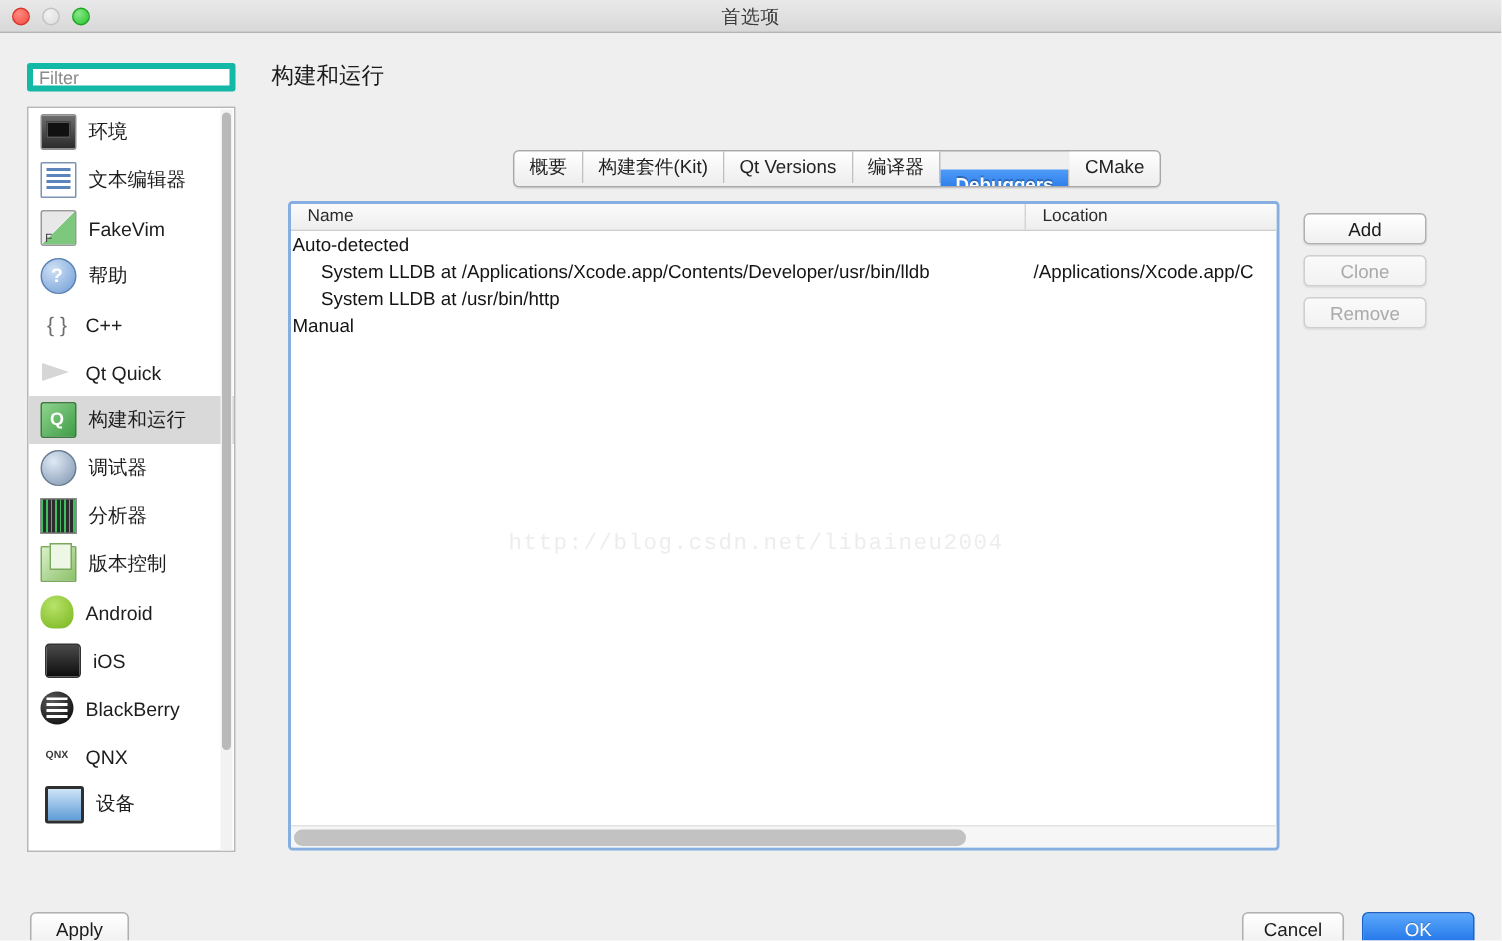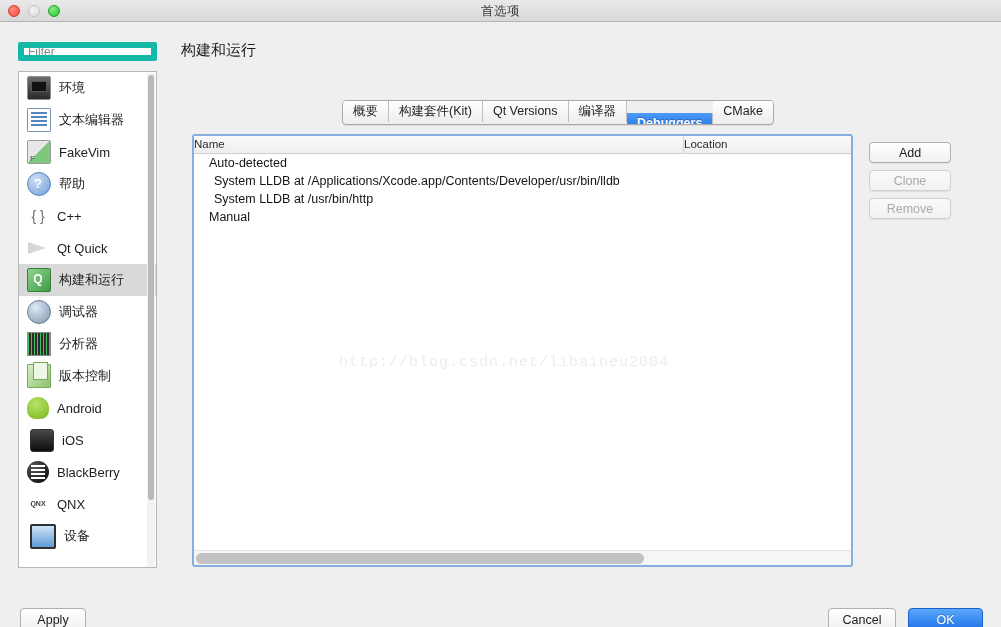--- a/index.html
+++ b/index.html
@@ -60,21 +60,21 @@
     width: 1001px;
     height: 605px;
     background: #efefef;
   }
 
   
   .filter-input {
     position: absolute;
     left: 18px; top: 20px;
     width: 139px; height: 19px;
-    border: 6px solid #14b8a6;
+    border: 4px solid #14b8a6;
     background: #fff;
     border-radius: 2px;
     box-sizing: border-box;
     font-family: "Liberation Sans", sans-serif;
     font-size: 12px;
     color: #888;
     padding: 0 4px;
     outline: none;
   }
   .filter-input::placeholder { color: #8a8a8a; }
@@ -203,41 +203,41 @@
   .table-header {
     display: flex;
     height: 17px;
     background: linear-gradient(to bottom,#fbfbfb,#eeeeee);
     border-bottom: 1px solid #cfcfcf;
     font-size: 11.5px;
     color: #2b2b2b;
   }
   .th {
     line-height: 17px;
-    padding-left: 0;
+    padding-left: 11px;
     box-sizing: border-box;
     overflow: hidden;
     white-space: nowrap;
   }
   .th.name { width: 490px; border-right: 1px solid #d5d5d5; }
   .th.loc  { flex: 1; }
 
   .table-body {
     position: relative;
     height: 398px;
     overflow: hidden;
   }
   .trow {
     display: flex;
     height: 18px;
     font-size: 12.5px;
     color: #141414;
     white-space: nowrap;
   }
-  .cell-name { width: 490px; line-height: 18px; padding-left: 15px; box-sizing: border-box; overflow: hidden; }
+  .cell-name { width: 490px; line-height: 18px; padding-left: 1px; box-sizing: border-box; overflow: hidden; }
   .cell-loc  { flex: 1; line-height: 18px; padding-left: 5px; box-sizing: border-box; overflow: hidden; }
   .trow.child .cell-name { padding-left: 20px; }
 
   .watermark {
     position: absolute;
     left: 145px; top: 200px;
     font-family: "Liberation Mono", "DejaVu Sans Mono", monospace;
     font-size: 15px;
     color: #ededed;
     letter-spacing: 1px;
@@ -412,20 +412,21 @@
         <div class="th name">Name</div>
         <div class="th loc">Location</div>
       </div>
       <div class="table-body">
         <div class="trow">
           <div class="cell-name">Auto-detected</div>
           <div class="cell-loc"></div>
         </div>
         <div class="trow child">
           <div class="cell-name">System LLDB at /Applications/Xcode.app/Contents/Developer/usr/bin/lldb</div>
+          <div class="cell-loc">/Applications/Xcode.app/C</div>
         </div>
         <div class="trow child">
           <div class="cell-name">System LLDB at /usr/bin/http</div>
         </div>
         <div class="trow">
           <div class="cell-name">Manual</div>
           <div class="cell-loc"></div>
         </div>
 
         <div class="watermark">http://blog.csdn.net/libaineu2004</div>

